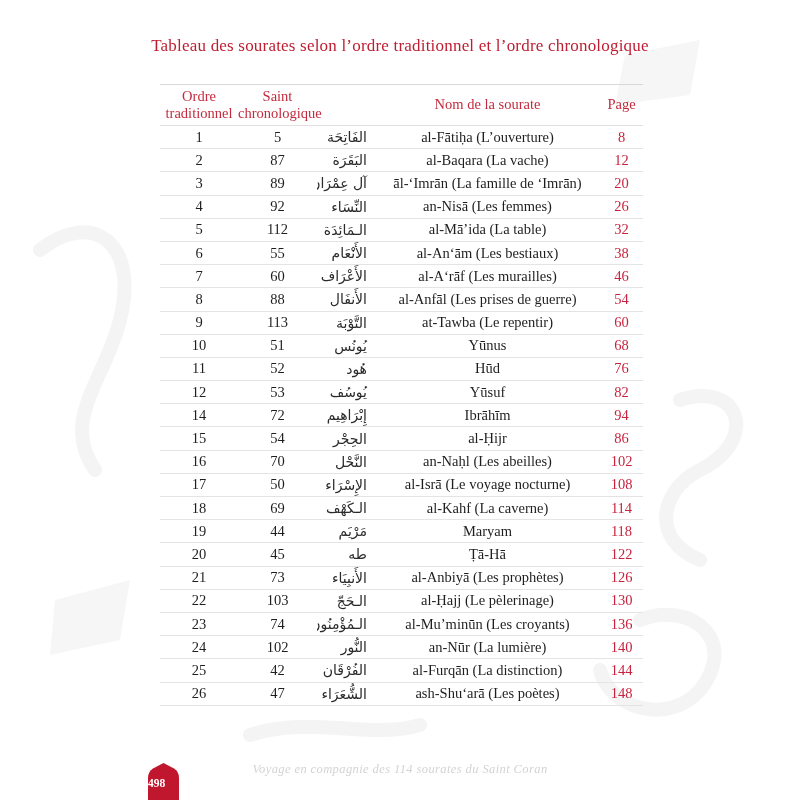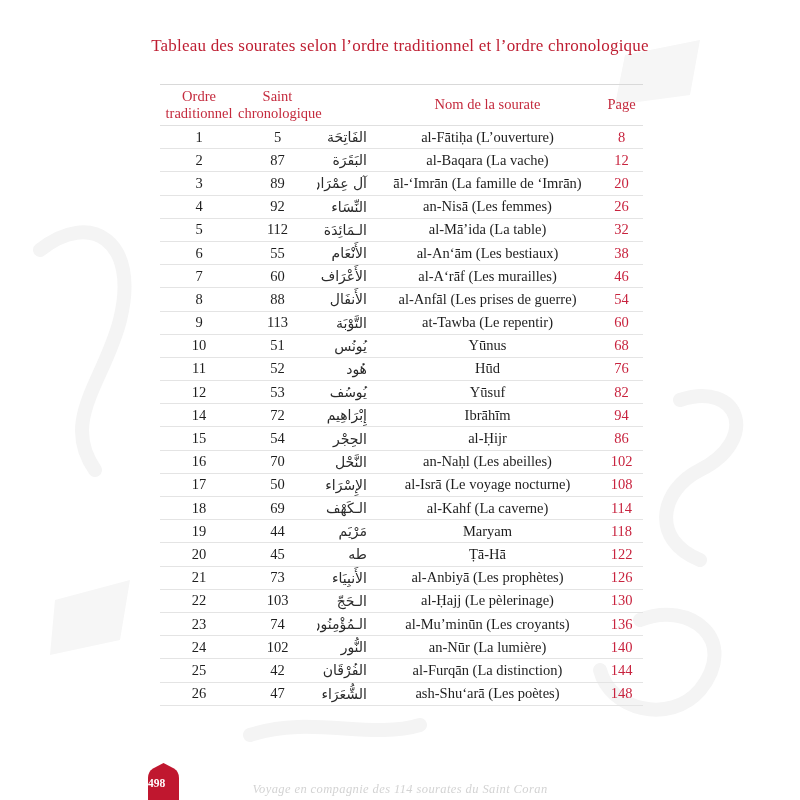--- a/index.html
+++ b/index.html
@@ -39,21 +39,21 @@
     font-size:14.5px;color:#1e1e1e;padding:0;white-space:nowrap;overflow:hidden;
   }
   td.arabic{
     font-family:"DejaVu Sans", sans-serif;font-size:14px;color:#2a2a2a;
     text-align:right;padding-right:8px;direction:rtl;
   }
   td.pagecol{color:#c8233e;}
 
   .footer-book-title{
     position:absolute;top:762px;left:0;width:800px;text-align:center;
-    font-style:italic;font-size:12.5px;color:#d3d3d3;letter-spacing:.4px;margin-top:20px;
+    font-style:italic;font-size:12.5px;color:#d3d3d3;letter-spacing:.4px;
   }
   .page-badge{
     position:absolute;left:148px;top:763px;width:31px;height:37px;
   }
   .page-badge svg{position:absolute;left:0;top:0;}
   .page-badge .num{
     position:absolute;left:0;top:14px;width:37px;text-align:left;
     color:#ffffff;font-size:11.5px;font-weight:bold;
   }
 </style>

